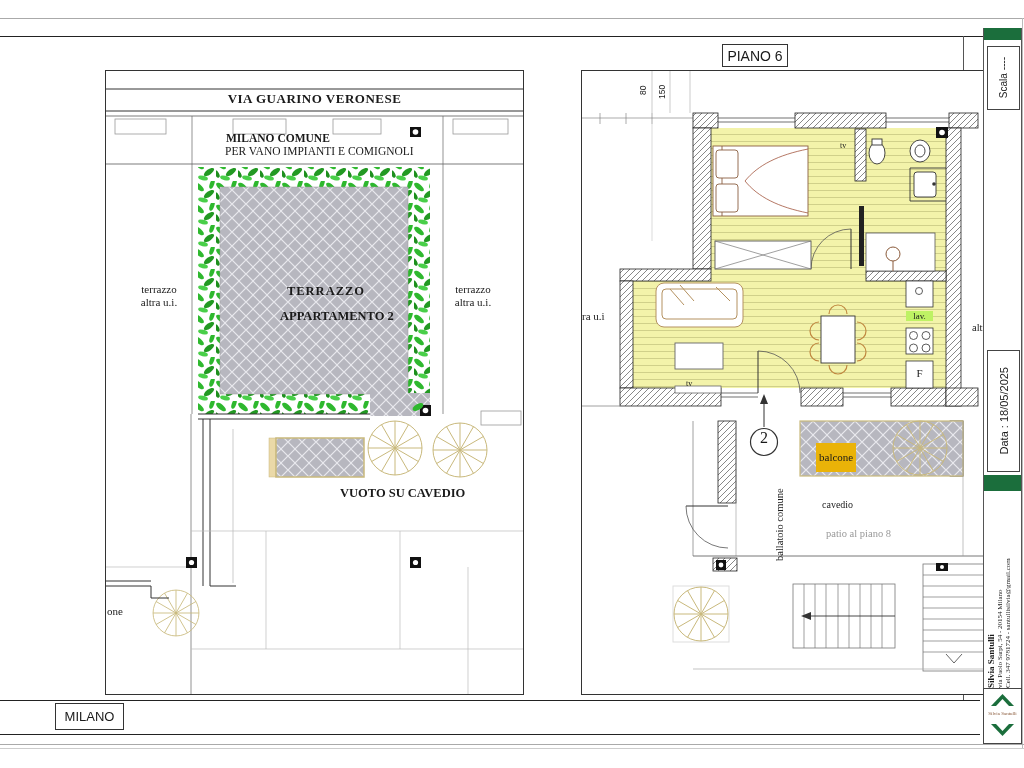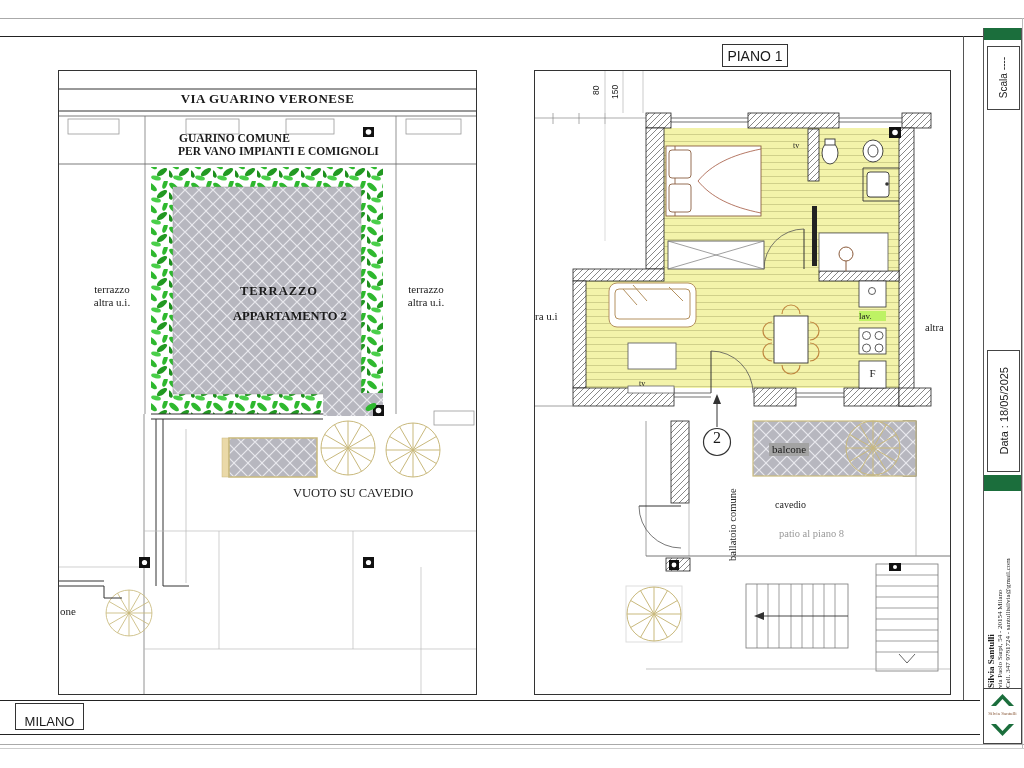--- a/index.html
+++ b/index.html
@@ -1,32 +1,32 @@
 <!DOCTYPE html>
 <html><head>
 <meta charset="utf-8">
 <style>
   html,body{margin:0;padding:0;background:#fff;}
   #sheet{position:relative;width:1024px;height:768px;background:#fff;overflow:hidden;
          font-family:"Liberation Serif",serif;color:#1a1a1a;}
   .hline{position:absolute;left:0;height:0;border-top:1px solid #999;}
   .vline{position:absolute;width:0;border-left:1px solid #777;}
-  .plan{position:absolute;border:1.5px solid #333;overflow:hidden;background:#fff;}
+  .plan{position:absolute;border:1.5px solid #333;overflow:hidden;background:#fff;margin-left:47px;}
   .plan svg{position:absolute;left:0;top:0;}
   .lbl{position:absolute;white-space:nowrap;line-height:1.15;}
   .serif{font-family:"Liberation Serif",serif;}
   .sans{font-family:"Liberation Sans",sans-serif;}
   .titlebox{position:absolute;border:1.2px solid #333;background:#fff;
             font-family:"Liberation Sans",sans-serif;font-size:14px;
             display:flex;align-items:center;justify-content:center;}
   .rotlbl{writing-mode:vertical-rl;transform:rotate(180deg);}
   .sbbox{position:absolute;border:1px solid #444;background:#fff;display:flex;
          align-items:center;justify-content:center;font-family:"Liberation Sans",sans-serif;}
   .footbox{position:absolute;border:1px solid #333;background:#fff;display:flex;
-           align-items:flex-end;justify-content:center;font-family:"Liberation Sans",sans-serif;}
+           align-items:center;justify-content:center;font-family:"Liberation Sans",sans-serif;margin-left:40px;}
 </style>
 </head>
 <body>
 
 <div id="sheet">
 
   <svg width="0" height="0" style="position:absolute">
     <defs>
       <pattern id="hatch" width="6" height="6" patternUnits="userSpaceOnUse">
         <rect width="6" height="6" fill="#fff"></rect>
@@ -107,38 +107,38 @@
       <rect x="375" y="340" width="40" height="14" fill="#fff" stroke="#999" stroke-width="0.8"></rect>
 
       <use href="#spiral12" transform="translate(289,377)"></use>
       <use href="#spiral12" transform="translate(354,379)"></use>
       <use href="#spiral12" transform="translate(70,542) scale(0.85)"></use>
 
       <path d="M0 510 H45 M0 515 H45 M45 515 V527 M45 527 H63" stroke="#333" stroke-width="1" fill="none"></path>
     </svg>
 
     <div class="lbl serif" style="left:0;right:0;top:21px;text-align:center;font-weight:bold;font-size:13px;letter-spacing:0.5px">VIA GUARINO VERONESE</div>
-    <div class="lbl serif" style="left:120px;top:61px;font-weight:bold;font-size:11.5px">GUARINO COMUNE</div>
-    <div class="lbl serif" style="left:119px;top:74px;font-weight:bold;font-size:11.5px">PER VANO IMPIANTI E COMIGNOLI</div>
+    <div class="lbl serif" style="left:120px;top:61px;font-weight:bold;font-size:11.5px">MILANO COMUNE</div>
+    <div class="lbl serif" style="left:119px;top:74px;font-weight:normal;font-size:11.5px">PER VANO IMPIANTI E COMIGNOLI</div>
     <div class="lbl serif" style="left:160px;top:213px;width:120px;text-align:center;font-weight:bold;font-size:12.5px;letter-spacing:1px">TERRAZZO</div>
     <div class="lbl serif" style="left:174px;top:238px;width:140px;font-weight:bold;font-size:12.5px">APPARTAMENTO 2</div>
     <div class="lbl serif" style="left:18px;top:212px;width:70px;text-align:center;font-size:11px">
       <div>terrazzo</div>
       <div>altra u.i.</div>
     </div>
     <div class="lbl serif" style="left:332px;top:212px;width:70px;text-align:center;font-size:11px">
       <div>terrazzo</div>
       <div>altra u.i.</div>
     </div>
-    <div class="lbl serif" style="left:234px;top:415px;font-weight:normal;font-size:12.5px">VUOTO SU CAVEDIO</div>
+    <div class="lbl serif" style="left:234px;top:415px;font-weight:bold;font-size:12.5px">VUOTO SU CAVEDIO</div>
     <div class="lbl serif" style="left:1px;top:534px;font-size:11px">one</div>
   </div>
 
   <div class="titlebox" style="left:722px;top:44px;width:64px;height:21px">
-    <span>PIANO 1</span>
+    <span>PIANO 6</span>
   </div>
 
   <div class="plan" style="left:534px;top:70px;width:415px;height:623px">
     <svg width="415" height="623" viewBox="0 0 415 623">
 
       <path d="M70 0 V42 M88 0 V42 M108 0 V42" stroke="#aaa" stroke-width="0.6" fill="none"></path>
       <path d="M0 47 H111" stroke="#888" stroke-width="0.7" fill="none"></path>
       <path d="M18 42 V53 M44 42 V53 M70 42 V53" stroke="#888" stroke-width="0.7" fill="none"></path>
       <path d="M70 53 V170" stroke="#ccc" stroke-width="0.7" fill="none"></path>
 
@@ -264,23 +264,23 @@
       </g>
       <rect x="354" y="492" width="12" height="8" fill="#111"></rect>
         <circle cx="360" cy="496" r="2" fill="#fff"></circle>
       <path d="M111 598 H415" stroke="#aaa" stroke-width="0.7" fill="none"></path>
     </svg>
 
     <div class="lbl sans" style="left:57px;top:24px;font-size:8.5px;transform:rotate(-90deg);transform-origin:left top">80</div>
     <div class="lbl sans" style="left:76px;top:28px;font-size:8.5px;transform:rotate(-90deg);transform-origin:left top">150</div>
     <div class="lbl serif" style="left:258px;top:70px;font-size:8px">tv</div>
     <div class="lbl serif" style="left:104px;top:308px;font-size:8px">tv</div>
-    <div class="lbl serif" style="left:324px;top:240px;width:27px;font-size:9px;background:#bef264">lav.</div>
+    <div class="lbl serif" style="left:324px;top:240px;width:27px;text-align:center;font-size:9px;background:#bef264">lav.</div>
     <div class="lbl serif" style="left:324px;top:296px;width:27px;text-align:center;font-size:11px">F</div>
-    <div class="lbl serif" style="left:234px;top:372px;font-size:11px;background:#a3a3a3;padding:0 3px">balcone</div>
+    <div class="lbl serif" style="left:234px;top:372px;font-size:11px;background:#eab308;padding:8px 3px">balcone</div>
     <div class="lbl serif" style="left:240px;top:428px;font-size:10px">cavedio</div>
     <div class="lbl serif" style="left:244px;top:457px;font-size:10.5px;color:#999">patio al piano 8</div>
     <div class="lbl serif rotlbl" style="left:192px;top:390px;height:100px;font-size:10.5px">ballatoio comune</div>
     <div class="lbl serif" style="left:168px;top:358px;width:28px;text-align:center;font-size:16px">2</div>
     <div class="lbl serif" style="left:0;top:239px;font-size:11px">ra u.i</div>
     <div class="lbl serif" style="left:390px;top:251px;font-size:10.5px">altra</div>
   </div>
 
   <div style="position:absolute;left:983px;top:28px;width:37px;height:714px;border-left:1px solid #555;border-right:1px solid #555;background:#fff">
     <div style="position:absolute;left:0;top:0;width:37px;height:12px;background:#1b6e3c"></div>

